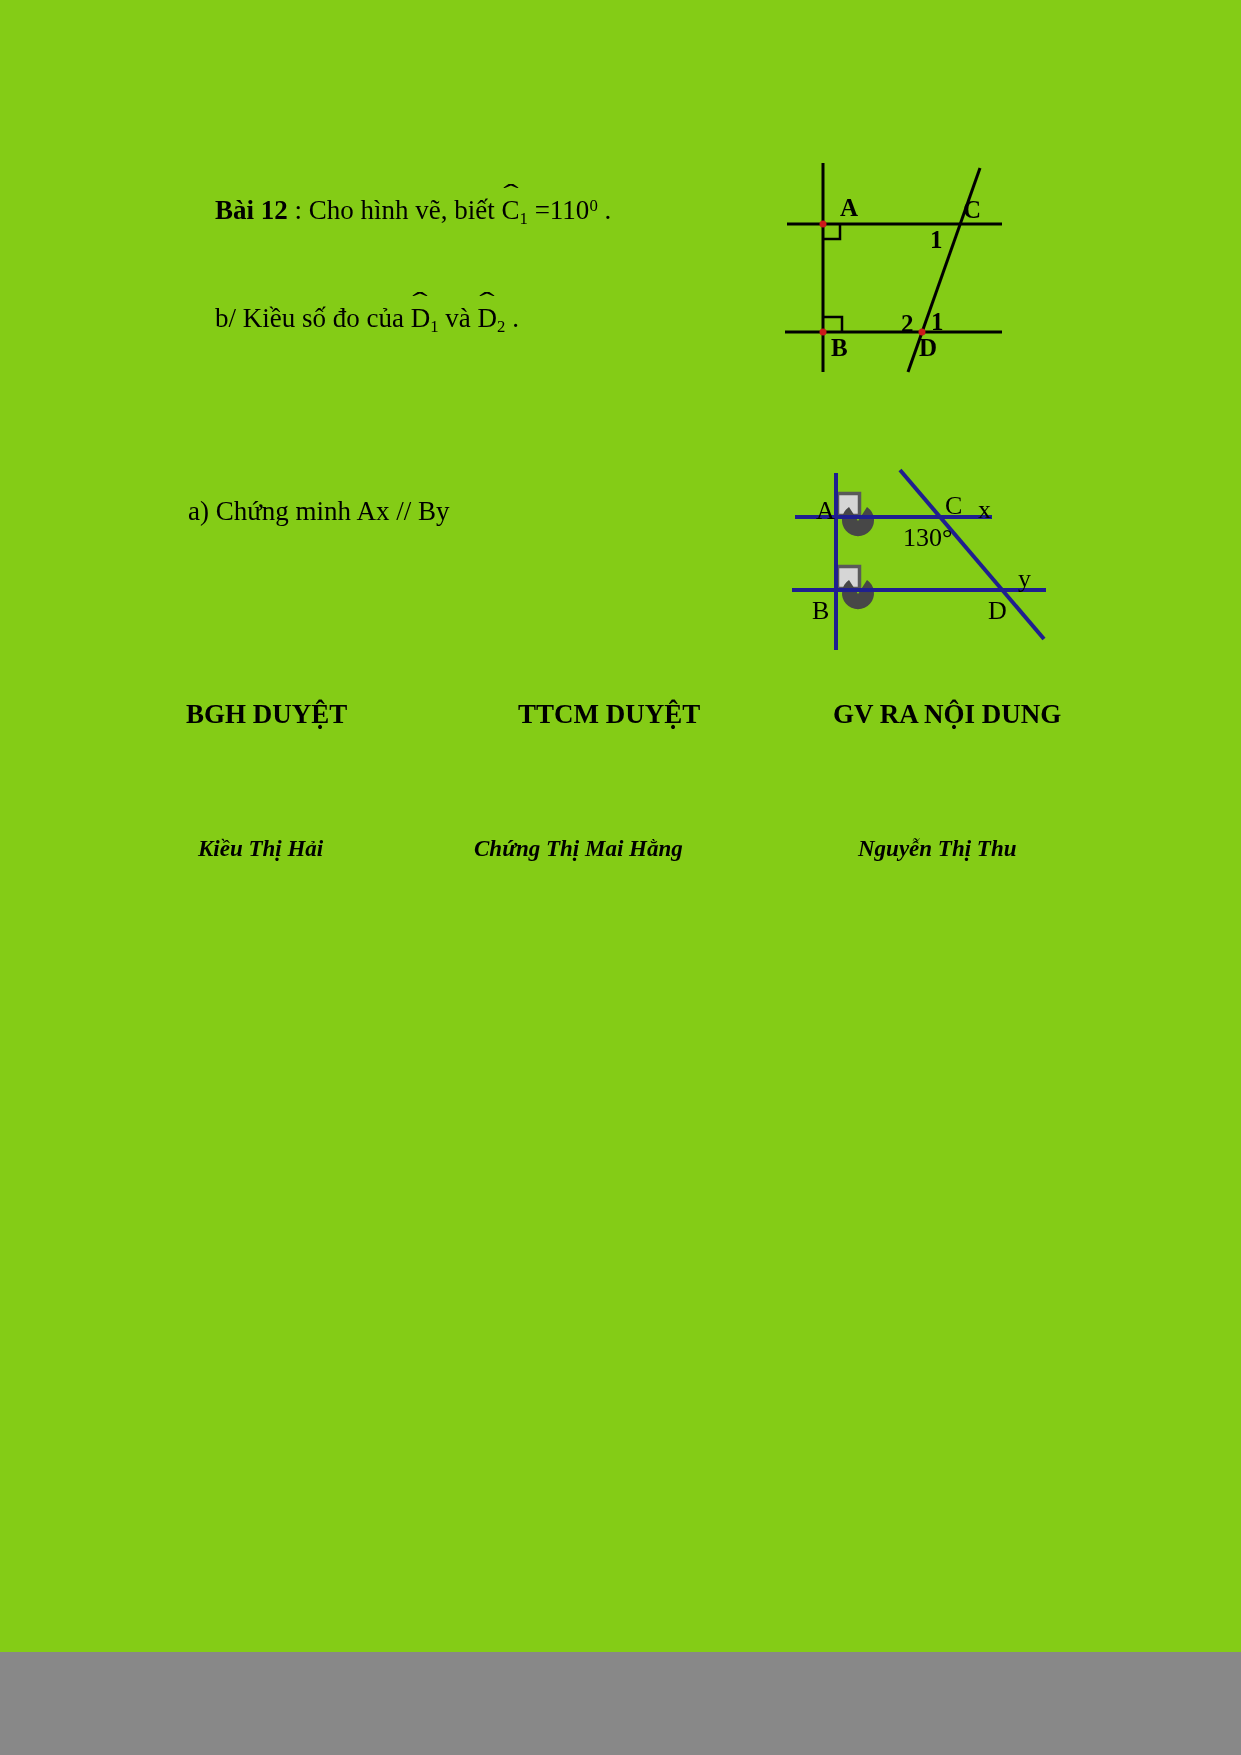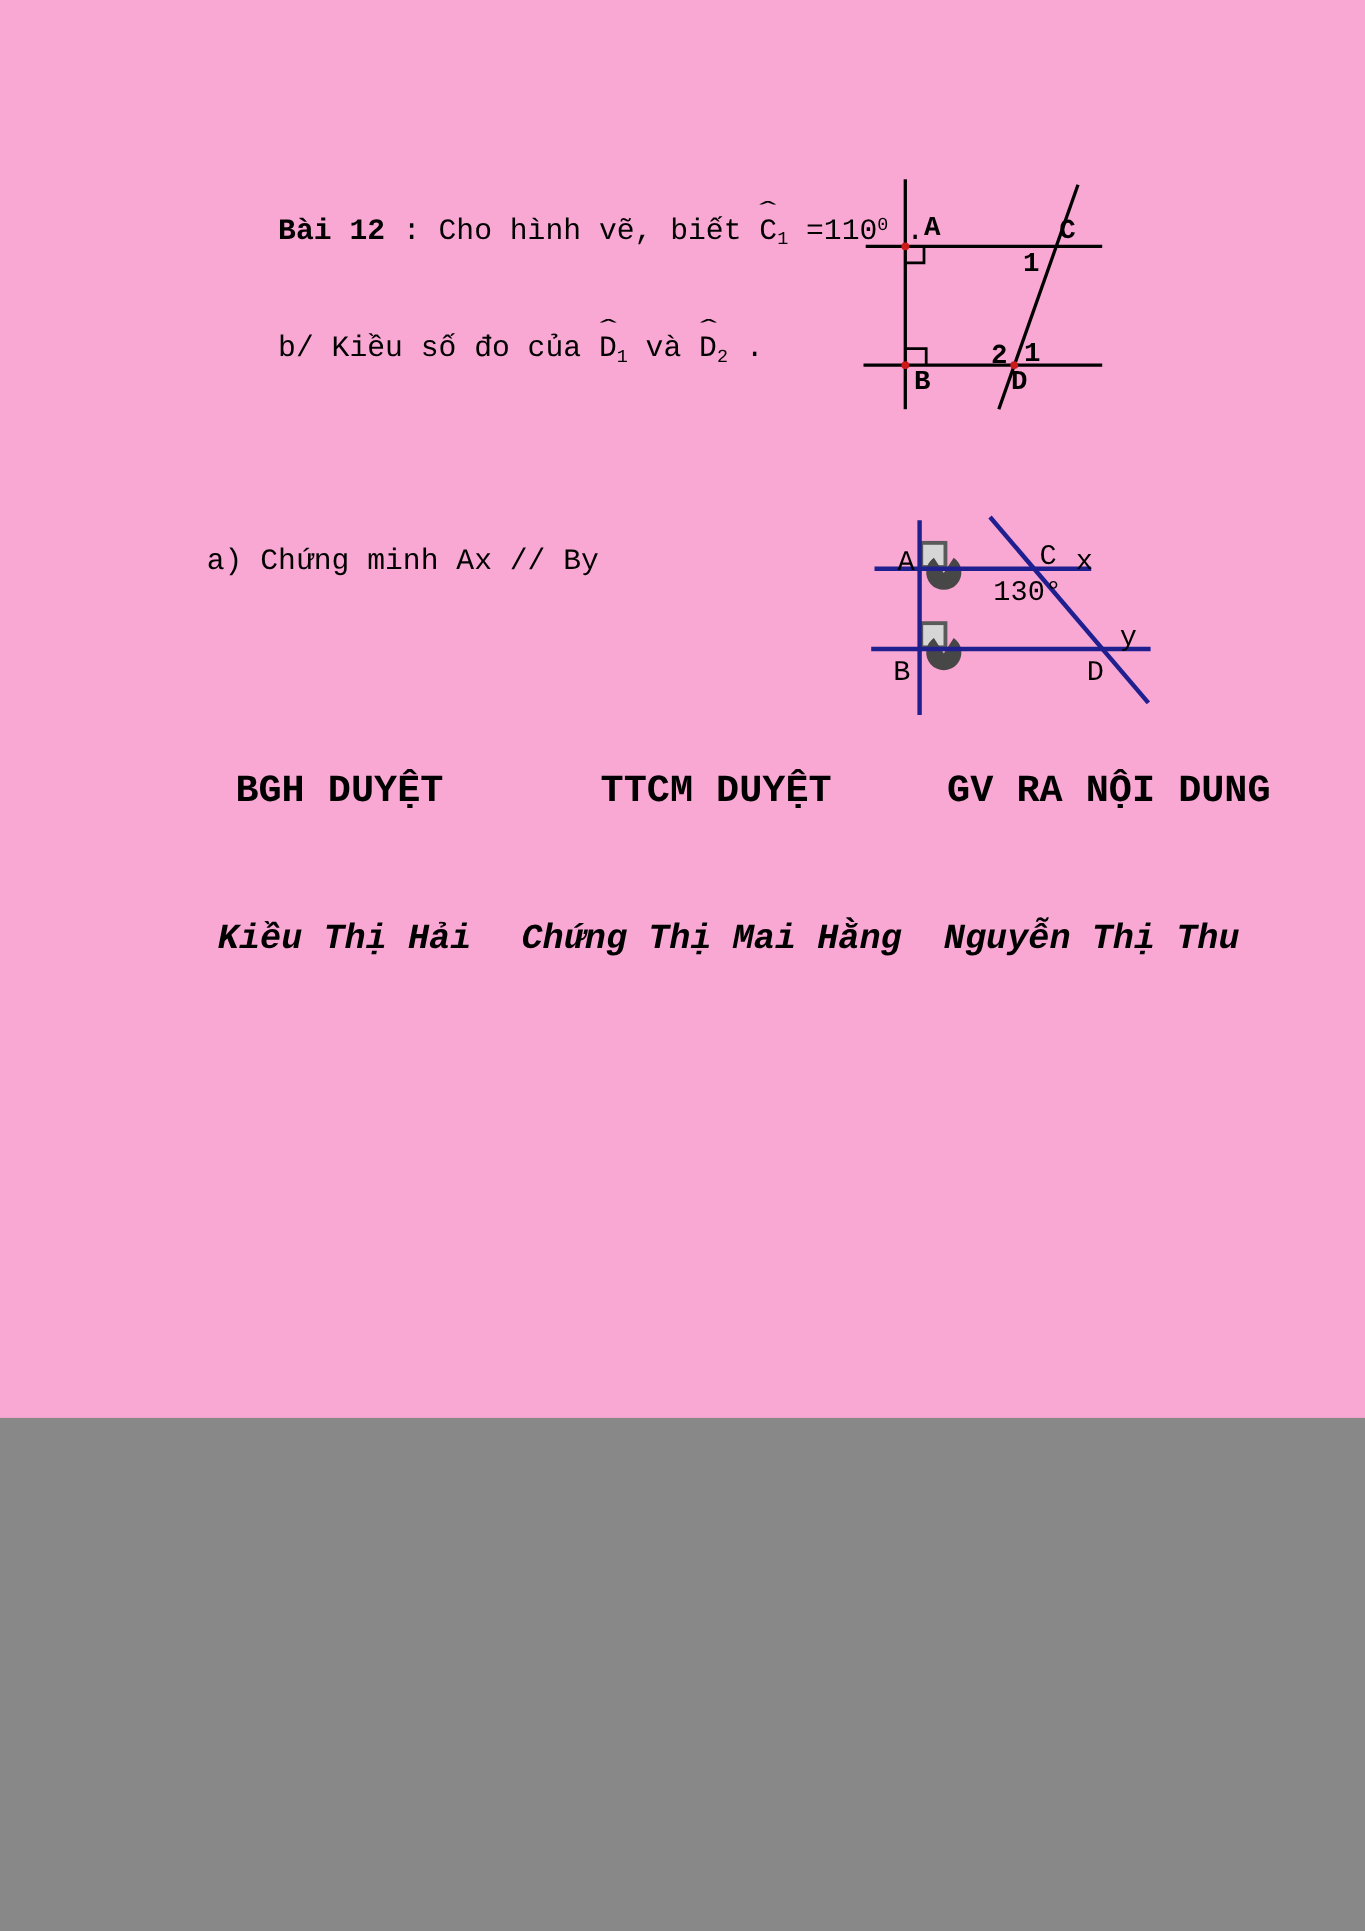--- a/index.html
+++ b/index.html
@@ -1,41 +1,41 @@
 <!DOCTYPE html>
 <html><head>
 <meta charset="utf-8">
 <style>
   html,body { margin:0; padding:0; background:#888; }
   .page {
     position: relative;
-    width: 1241px; height: 1289px;
-    background: #f9a8d4;
-    font-family: Liberation Mono, monospace;
+    width: 1241px; height: 1652px;
+    background: #84cc16;
+    font-family: Liberation Serif, serif;
     color: #000;
     overflow: hidden;
   }
   .abs { position:absolute; }
   .body-text { font-size:27px; line-height:32px; white-space:pre; }
   .b { font-weight:bold; }
   .msub { font-size:0.62em; vertical-align:-0.28em; }
   .msup { font-size:0.62em; vertical-align:0.5em; }
   .mhat { position:relative; display:inline-block; }
   .mhat .hat {
     position:absolute; left:50%; top:-0.52em;
     transform:translateX(-50%) scaleX(1.8);
     font-size:0.95em; line-height:1; font-weight:normal;
   }
   .fig { position:absolute; }
   .fig svg { position:absolute; left:0; top:0; }
   .fig-label { position:absolute; font-size:25px; line-height:1; white-space:pre; }
   .fig1-label { font-weight:bold; }
   .fig2-label { font-weight:normal; font-size:26px; }
-  .sign-header { position:absolute; font-weight:bold; font-size:35px; line-height:1.1; white-space:pre;margin-left:28px; }
-  .sign-name { position:absolute; font-weight:bold; font-style:italic; font-size:32px; line-height:1.1; white-space:pre; }
+  .sign-header { position:absolute; font-weight:bold; font-size:27px; line-height:1.1; white-space:pre; }
+  .sign-name { position:absolute; font-weight:bold; font-style:italic; font-size:23px; line-height:1.1; white-space:pre; }
 </style>
 </head>
 <body>
 
 <div class="page">
 
   <div class="abs body-text" style="left:188px; top:158px;">
     <span class="b">Bài 12</span><span> : Cho hình vẽ, biết </span><span class="mhat"><span class="hat">ˆ</span><span>C</span></span><span class="msub">1</span><span> =110</span><span class="msup">0</span><span> .</span>
   </div>
 

